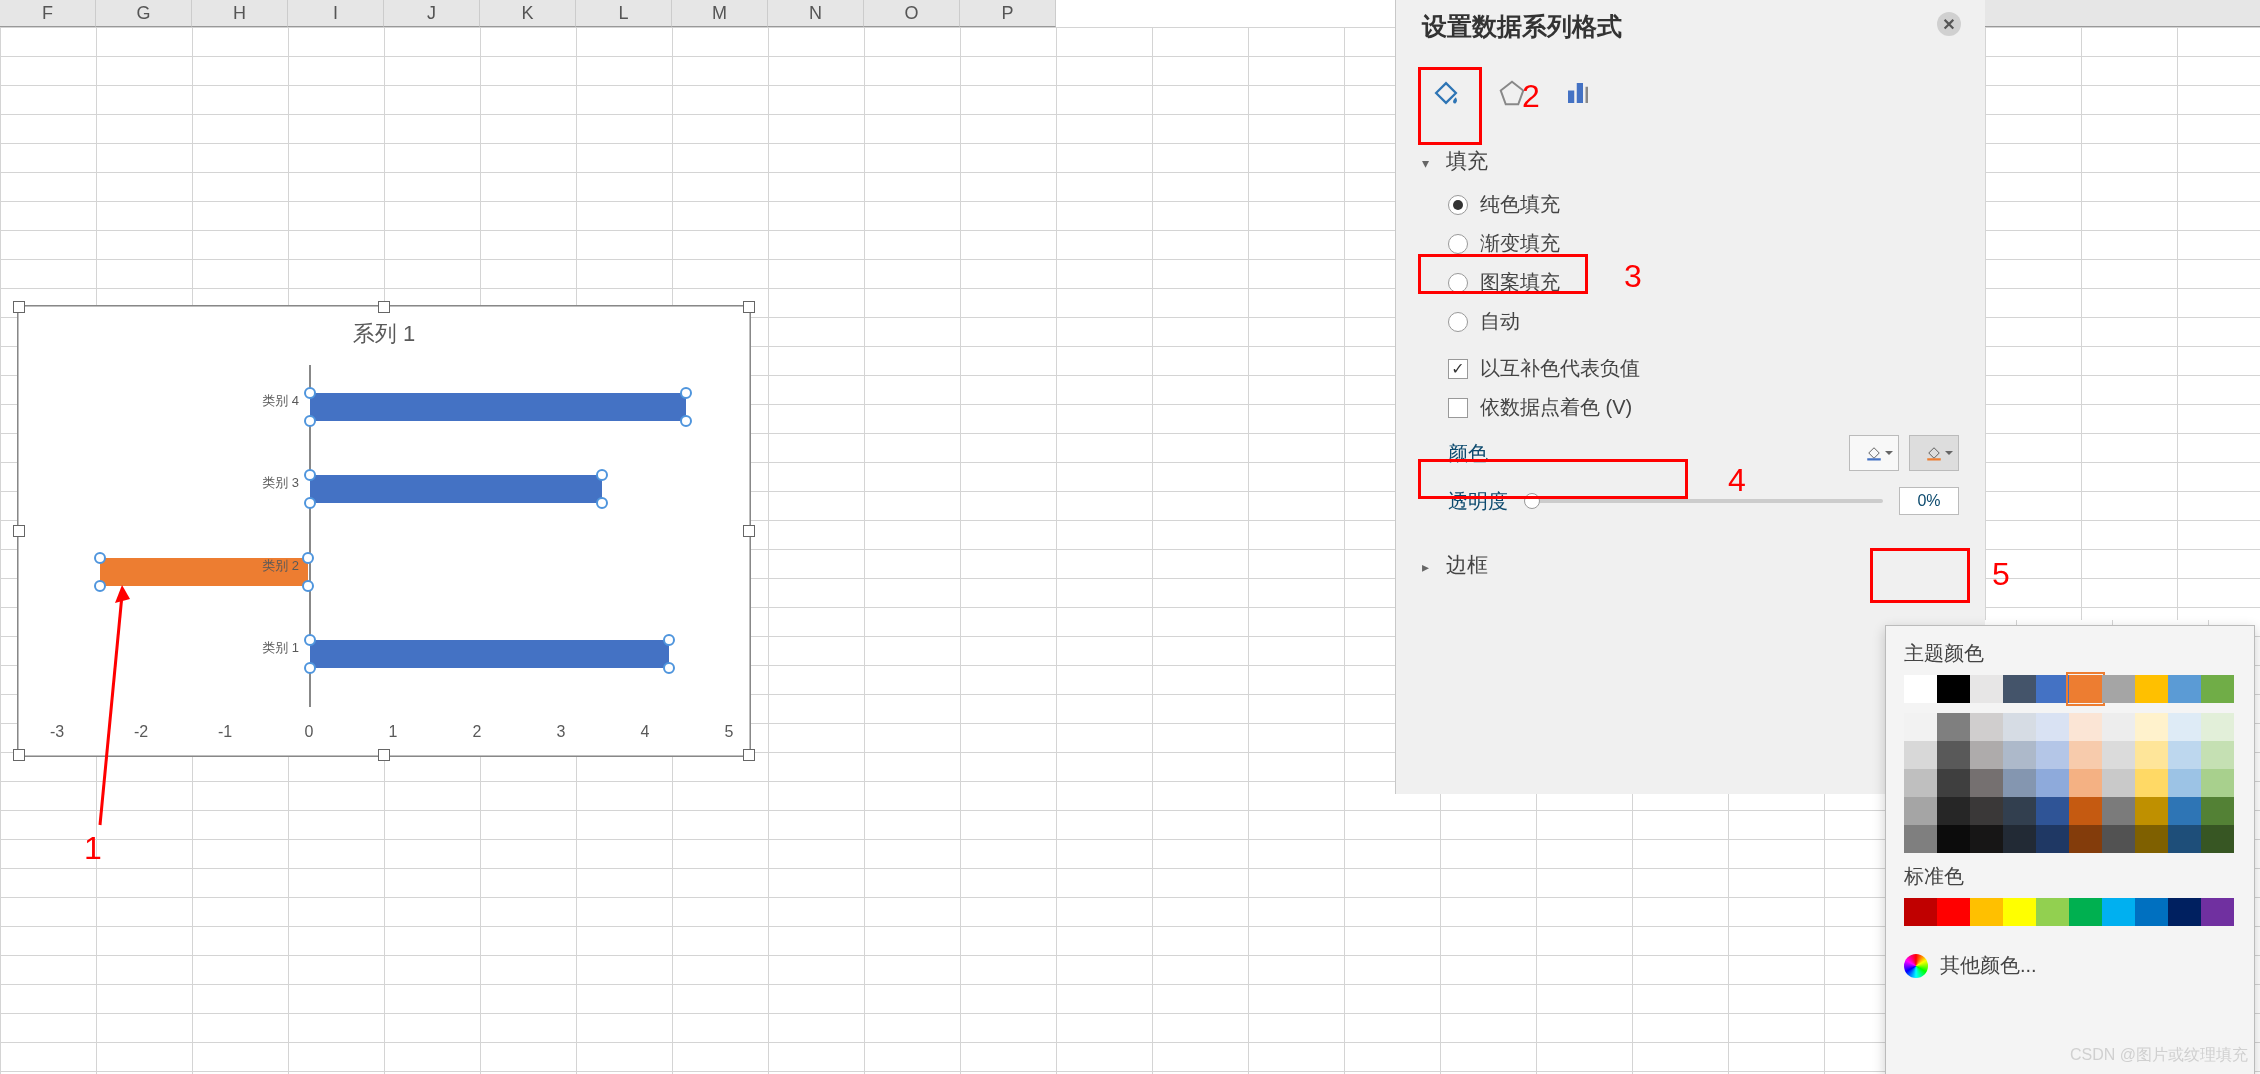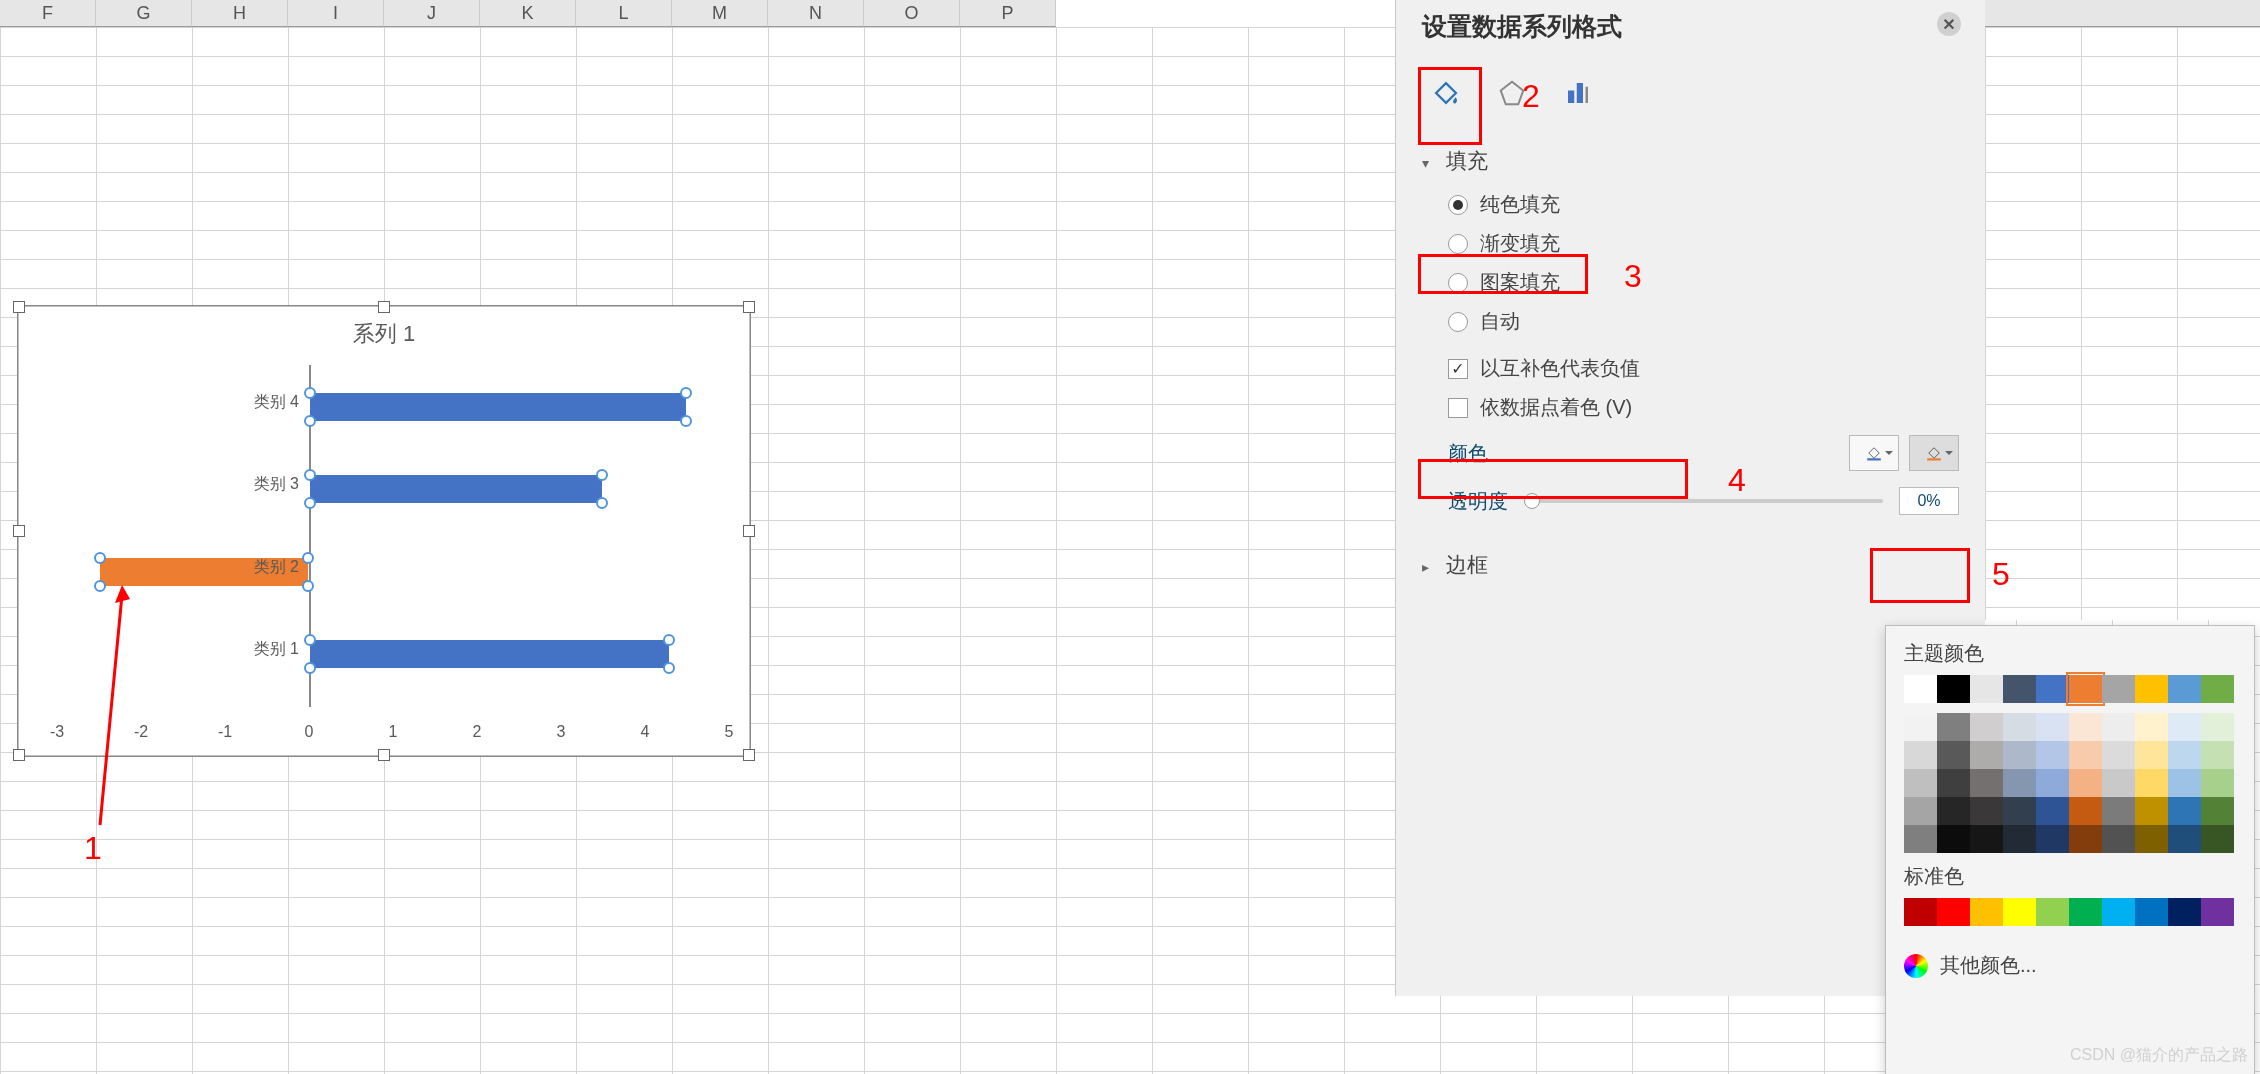--- a/index.html
+++ b/index.html
@@ -21,25 +21,25 @@
 .sh.tl{top:-6px;left:-6px;} .sh.tm{top:-6px;left:50%;margin-left:-6px;} .sh.tr{top:-6px;right:-6px;}
 .sh.ml{top:50%;left:-6px;margin-top:-6px;} .sh.mr{top:50%;right:-6px;margin-top:-6px;}
 .sh.bl{bottom:-6px;left:-6px;} .sh.bm{bottom:-6px;left:50%;margin-left:-6px;} .sh.br{bottom:-6px;right:-6px;}
 .ctitle { text-align:center; font-size:22px; color:#595959; padding:12px 0 4px; }
 .plot { position:absolute; left:38px; right:20px; top:58px; bottom:48px; }
 .yax { position:absolute; width:2px; background:#888; top:0; bottom:0; }
 .bar { position:absolute; height:30px; border:1.5px solid #fff; }
 .bar.blue { background:#4472c4; }
 .bar.orange { background:#ed7d31; }
 .sel { position:absolute; width:12px; height:12px; background:#fff; border:2px solid #4f95dd; border-radius:50%; margin:-6px; }
-.catlbl { position:absolute; font-size:16px; color:#595959; text-align:right; width:60px; }
+.catlbl { position:absolute; font-size:13px; color:#595959; text-align:right; width:60px; }
 .xtick { position:absolute; font-size:16px; color:#595959; bottom:-34px; transform:translateX(-50%); }
 
 
-.panel { position:absolute; top:0; left:1395px; width:590px; height:996px; background:#f0f0f0; border-left:1px solid #c8c8c8; }
+.panel { position:absolute; top:0; left:1395px; width:590px; height:794px; background:#f0f0f0; border-left:1px solid #c8c8c8; }
 .ptitle { font-size:25px; font-weight:bold; padding:10px 26px 6px; color:#333; position:relative; }
 .close { position:absolute; right:24px; top:12px; width:24px; height:24px; background:#d0d0d0; border-radius:50%; display:flex; align-items:center; justify-content:center; font-size:16px; color:#555;}
 .tabs { display:flex; gap:26px; padding:24px 30px 14px; }
 .tabbtn { width:40px; height:40px; display:flex; align-items:center; justify-content:center; }
 .sect { padding:10px 26px; }
 .secthdr { font-size:21px; color:#444; padding:10px 0; }
 .secthdr .chv { display:inline-block; width:14px; margin-right:10px; font-size:14px; color:#666;}
 .opt { display:flex; align-items:center; padding:6px 0 6px 26px; font-size:20px; color:#444; }
 .radio { width:20px; height:20px; border:1px solid #999; border-radius:50%; margin-right:12px; background:#fff; display:flex; align-items:center; justify-content:center;}
 .radio.on::after{content:"";width:10px;height:10px;border-radius:50%;background:#333;}
@@ -321,13 +321,13 @@
 <svg style="position:absolute;left:78px;top:585px;width:60px;height:250px;pointer-events:none;">
   <line x1="22" y1="240" x2="44" y2="10" stroke="#ff0000" stroke-width="3"></line>
   <polygon points="44,0 37,18 52,14" fill="#ff0000"></polygon>
 </svg>
 <div class="annot" style="left:84px;top:830px;">1</div>
 <div class="annot" style="left:1522px;top:78px;">2</div>
 <div class="annot" style="left:1624px;top:258px;">3</div>
 <div class="annot" style="left:1728px;top:462px;">4</div>
 <div class="annot" style="left:1992px;top:556px;">5</div>
 
-<div class="watermark">CSDN @猫介的产品之路</div>
+<div class="watermark">CSDN @图片或纹理填充</div>
 
 </body></html>

